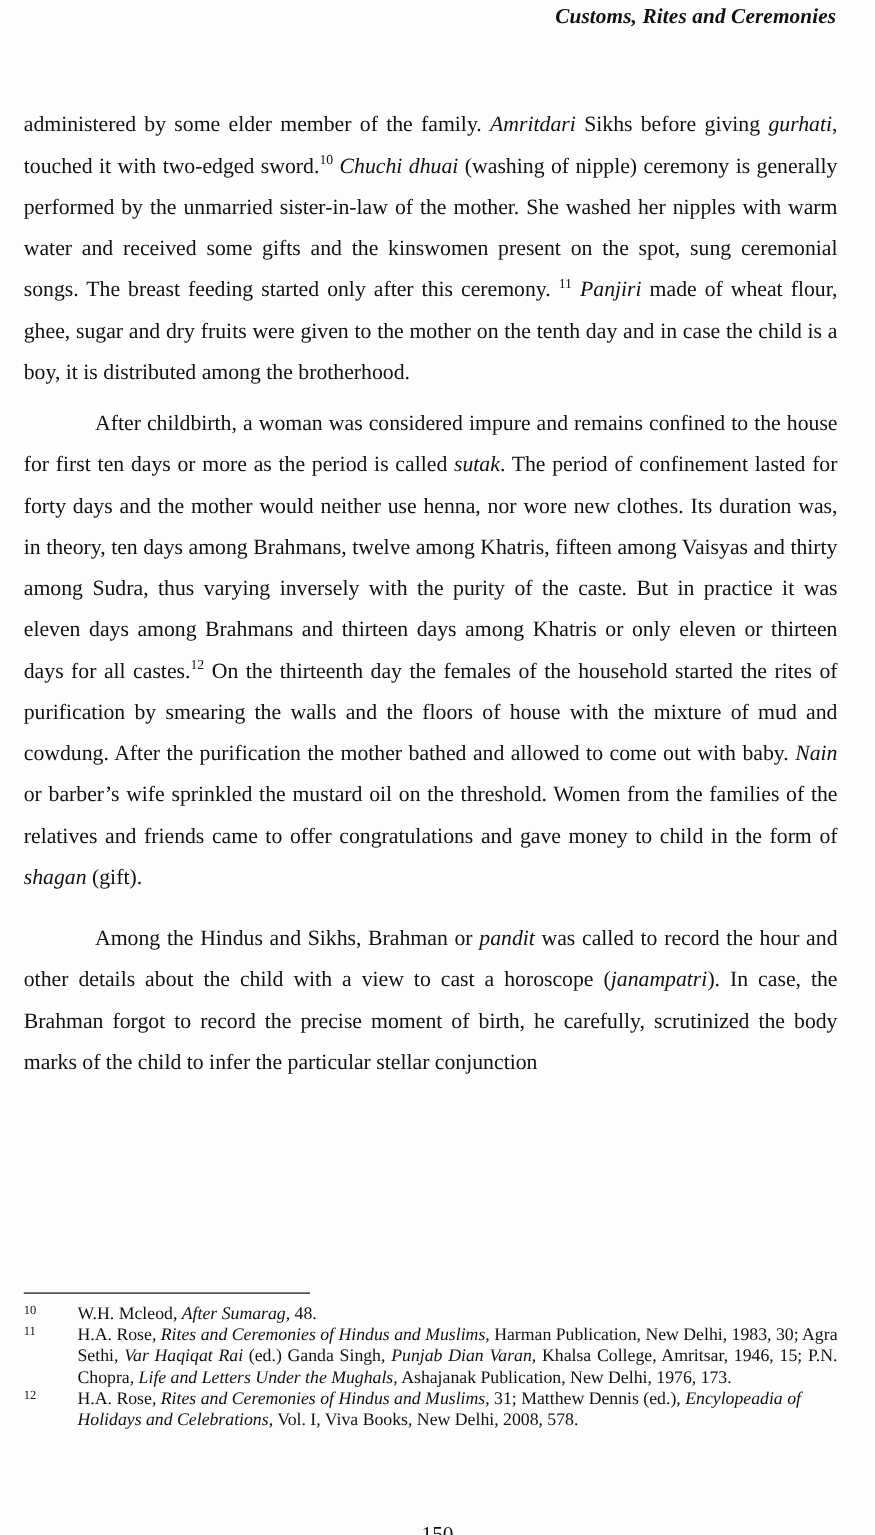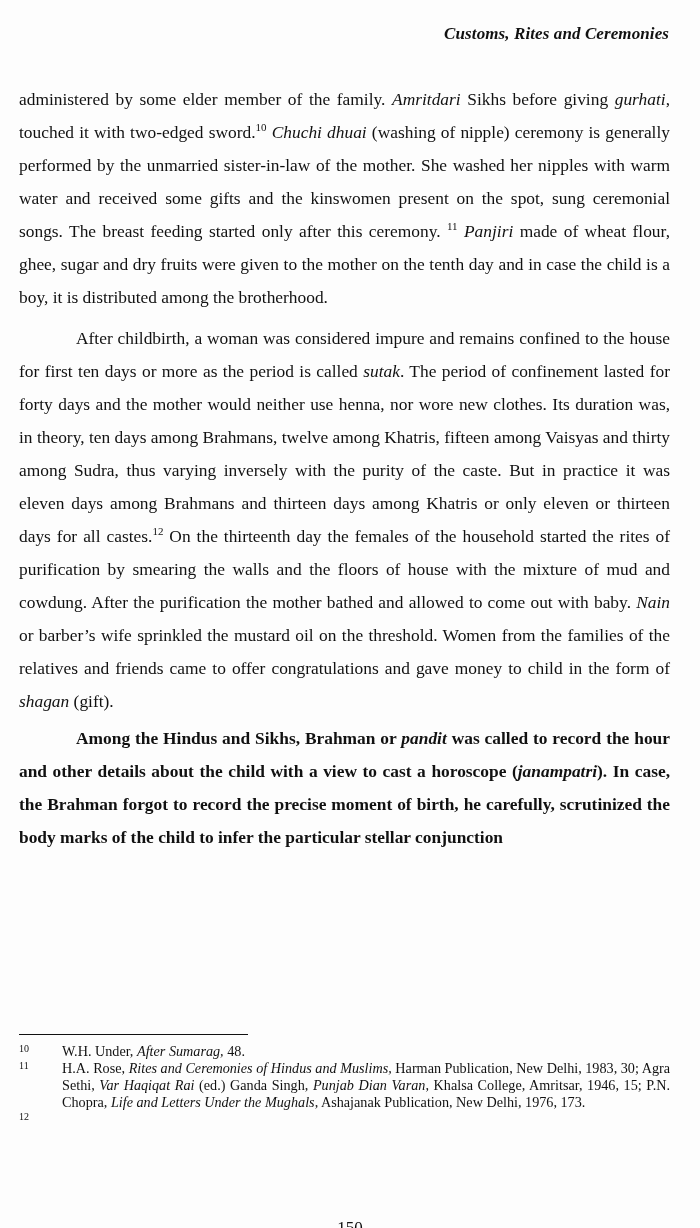--- a/index.html
+++ b/index.html
@@ -10,21 +10,21 @@
     body {
       width: 700px;
       height: 1228px;
       overflow: hidden;
       position: relative;
       font-family: "Liberation Serif", "DejaVu Serif", serif;
       color: #111;
     }
     .running-header {
       position: absolute;
-      top: 24px;
+      top: 3px;
       right: 31px;
       font-size: 17px;
       font-weight: bold;
       font-style: italic;
       letter-spacing: 0.1px;
     }
     .body-text {
       position: absolute;
       left: 19px;
       top: 83px;
@@ -38,21 +38,21 @@
       text-align: justify;
     }
     .para.indent {
       text-indent: 57px;
     }
     .para + .para {
       margin-top: 20px;
     }
     .para.p1 { margin-top: 0; }
     .para.p2 { margin-top: 8px; }
-    .para.p3 { margin-top: 4px; font-weight: bold; }
+    .para.p3 { margin-top: 16px; }
     sup {
       font-size: 11px;
       line-height: 0;
       vertical-align: 7px;
     }
     i { font-style: italic; }
     .fn-rule {
       position: absolute;
       left: 19px;
       top: 1034px;
@@ -98,24 +98,25 @@
   <p class="para p1"><span>administered by some elder member of the family. </span><i>Amritdari</i><span> Sikhs before giving </span><i>gurhati</i><span>, touched it with two-edged sword.</span><sup>10</sup><span> </span><i>Chuchi dhuai</i><span> (washing of nipple) ceremony is generally performed by the unmarried sister-in-law of the mother. She washed her nipples with warm water and received some gifts and the kinswomen present on the spot, sung ceremonial songs. The breast feeding started only after this ceremony. </span><sup>11</sup><span> </span><i>Panjiri</i><span> made of wheat flour, ghee, sugar and dry fruits were given to the mother on the tenth day and in case the child is a boy, it is distributed among the brotherhood.</span></p>
   <p class="para p2 indent"><span>After childbirth, a woman was considered impure and remains confined to the house for first ten days or more as the period is called </span><i>sutak</i><span>. The period of confinement lasted for forty days and the mother would neither use henna, nor wore new clothes. Its duration was, in theory, ten days among Brahmans, twelve among Khatris, fifteen among Vaisyas and thirty among Sudra, thus varying inversely with the purity of the caste. But in practice it was eleven days among Brahmans and thirteen days among Khatris or only eleven or thirteen days for all castes.</span><sup>12</sup><span> On the thirteenth day the females of the household started the rites of purification by smearing the walls and the floors of house with the mixture of mud and cowdung. After the purification the mother bathed and allowed to come out with baby. </span><i>Nain</i><span> or barber’s wife sprinkled the mustard oil on the threshold. Women from the families of the relatives and friends came to offer congratulations and gave money to child in the form of </span><i>shagan</i><span> (gift).</span></p>
   <p class="para p3 indent"><span>Among the Hindus and Sikhs, Brahman or </span><i>pandit</i><span> was called to record the hour and other details about the child with a view to cast a horoscope (</span><i>janampatri</i><span>). In case, the Brahman forgot to record the precise moment of birth, he carefully, scrutinized the body marks of the child to infer the particular stellar conjunction</span></p>
 </div>
 
 <div class="fn-rule"></div>
 
 <div class="footnotes">
   <div class="fn">
     <span class="fn-num">10</span>
-    <span class="fn-text"><span>W.H. Under, </span><i>After Sumarag,</i><span> 48.</span></span>
+    <span class="fn-text"><span>W.H. Mcleod, </span><i>After Sumarag,</i><span> 48.</span></span>
   </div>
   <div class="fn">
     <span class="fn-num">11</span>
     <span class="fn-text"><span>H.A. Rose, </span><i>Rites and Ceremonies of Hindus and Muslims,</i><span> Harman Publication, New Delhi, 1983, 30; Agra Sethi, </span><i>Var Haqiqat Rai</i><span> (ed.) Ganda Singh, </span><i>Punjab Dian Varan</i><span>, Khalsa College, Amritsar, 1946, 15; P.N. Chopra, </span><i>Life and Letters Under the Mughals</i><span>, Ashajanak Publication, New Delhi, 1976, 173.</span></span>
   </div>
   <div class="fn nojust">
     <span class="fn-num">12</span>
+    <span class="fn-text"><span>H.A. Rose, </span><i>Rites and Ceremonies of Hindus and Muslims</i><span>, 31; Matthew Dennis (ed.), </span><i>Encylopeadia of Holidays and Celebrations</i><span>, Vol. I, Viva Books, New Delhi, 2008, 578.</span></span>
   </div>
 </div>
 
 <div class="page-number">150</div>
 
 </body></html>

